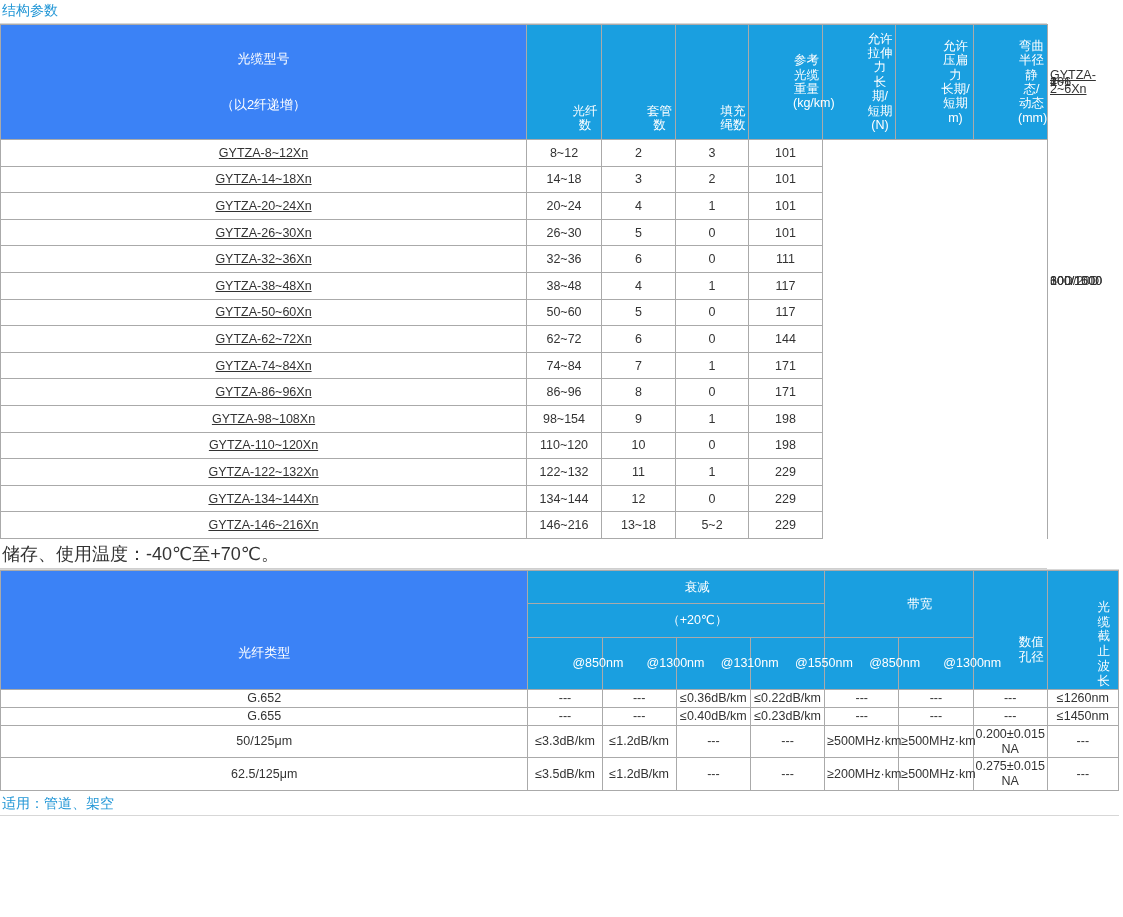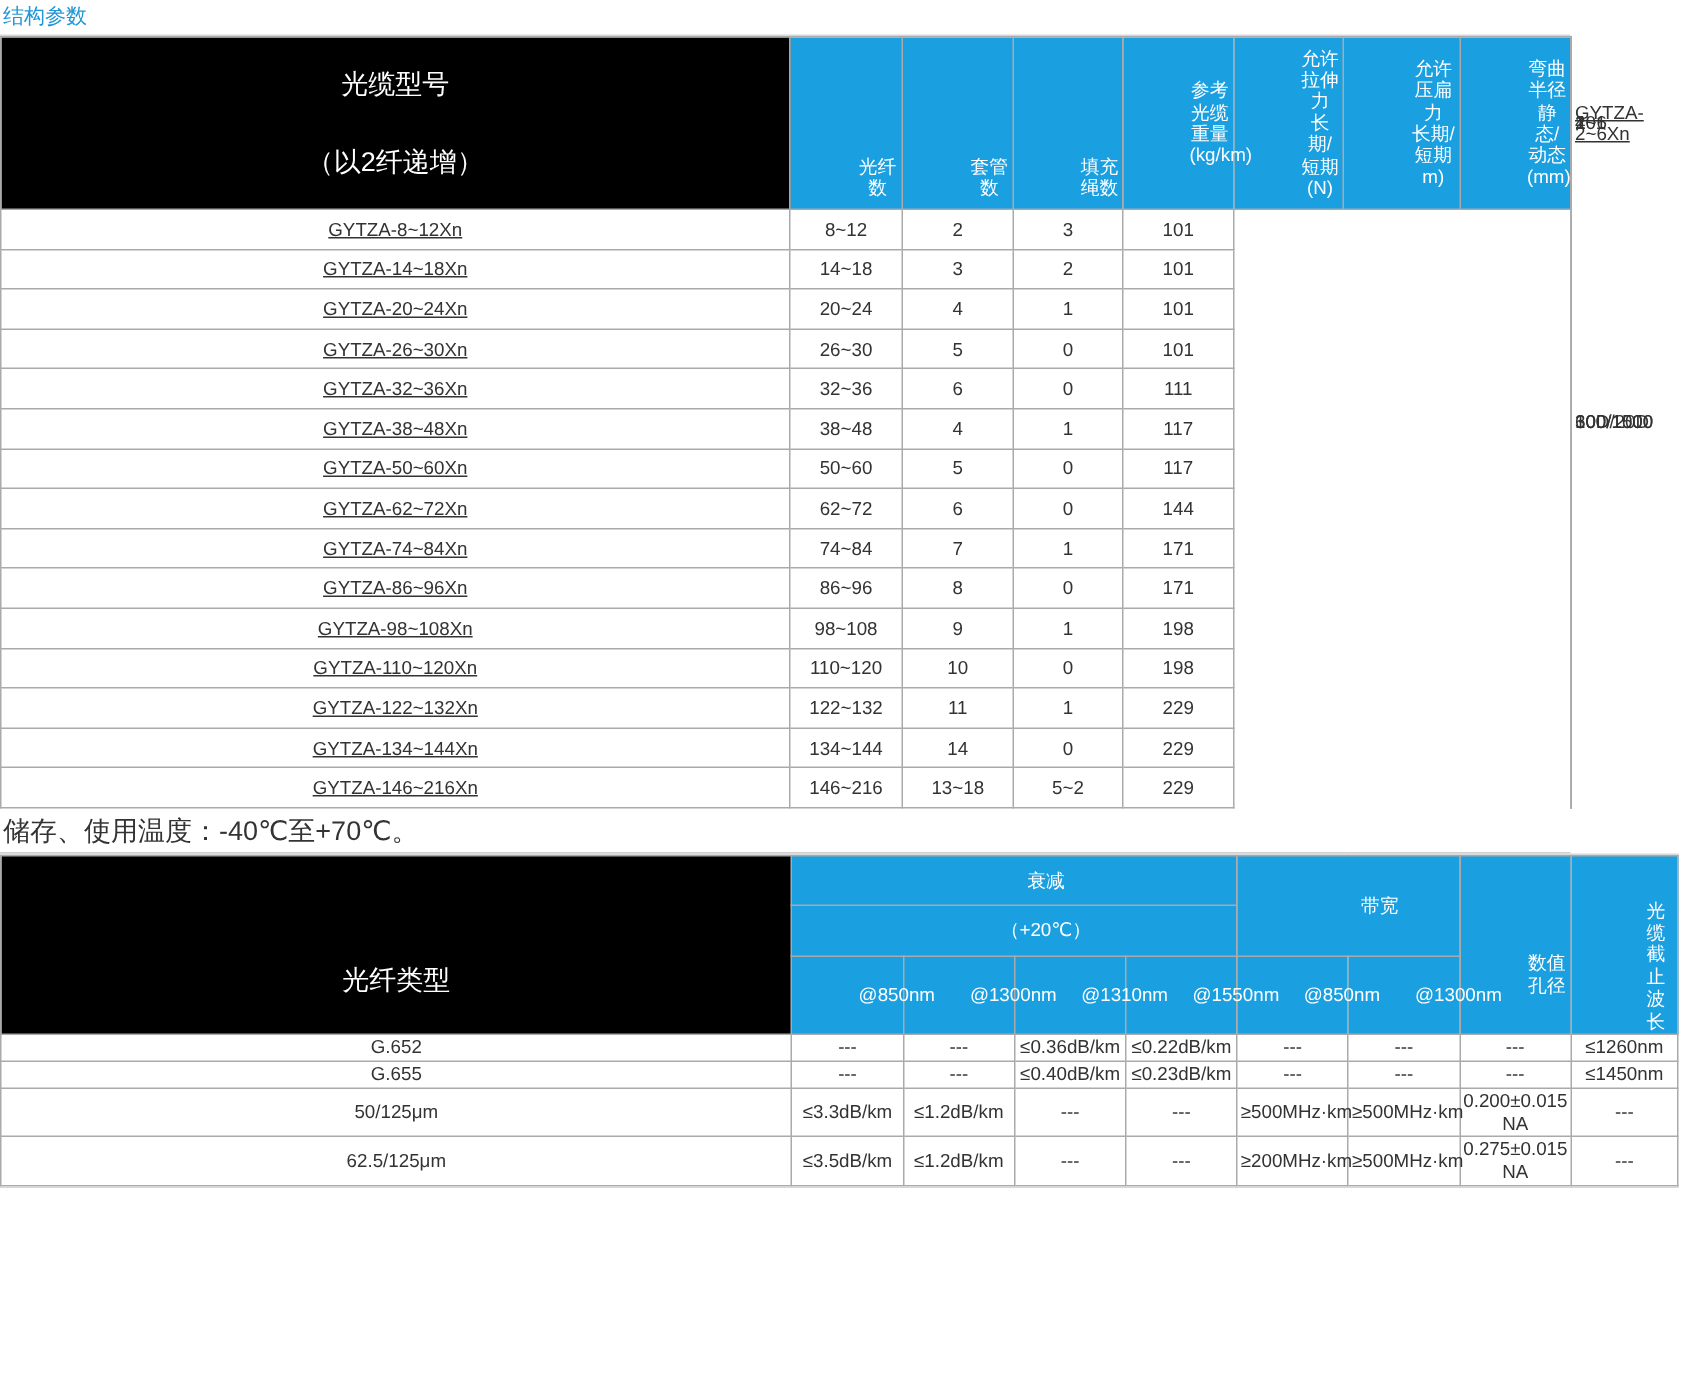--- a/index.html
+++ b/index.html
@@ -4,21 +4,21 @@
 <style>
   html,body{margin:0;padding:0;background:#ffffff;}
   body{font-family:"Liberation Sans","DejaVu Sans",sans-serif;font-size:13px;color:#333;}
   .page{width:1028px;min-height:917px;position:relative;background:#fff;}
 
   .section-title{color:#2196d6;font-size:14px;padding:2px 2px 3px 2px;}
 
   table{border-collapse:collapse;table-layout:fixed;}
   td,th{border:1px solid #aaaaaa;padding:1px 2px;text-align:center;vertical-align:middle;font-weight:normal;font-size:12.5px;color:#333;}
 
-  .hdr{background:#000000;color:#ffffff;font-size:18px;}
+  .hdr{background:#3b82f6;color:#ffffff;font-size:13px;}
   .hdr-sm{background:#1a9fe0;color:#ffffff;font-size:12.5px;line-height:1.15;padding-left:44px;}
 
   
   #struct-table{width:1047px;margin-left:0;}
   #struct-table td.model{font-size:12.5px;height:23.6px;text-decoration:underline;}
   #struct-table td.data{font-size:12.5px;}
 
   .note{font-size:18px;color:#333;padding:3px 2px 2px 2px;border-bottom:1px solid #cfcfcf;width:1047px;box-sizing:border-box;}
 
   
@@ -165,21 +165,21 @@
     </tr>
     <tr>
       <td class="model">GYTZA-86~96Xn</td>
       <td class="data">86~96</td>
       <td class="data">8</td>
       <td class="data">0</td>
       <td class="data">171</td>
     </tr>
     <tr>
       <td class="model">GYTZA-98~108Xn</td>
-      <td class="data">98~108</td>
+      <td class="data">98~154</td>
       <td class="data">9</td>
       <td class="data">1</td>
       <td class="data">198</td>
     </tr>
     <tr>
       <td class="model">GYTZA-110~120Xn</td>
       <td class="data">110~120</td>
       <td class="data">10</td>
       <td class="data">0</td>
       <td class="data">198</td>
@@ -187,21 +187,21 @@
     <tr>
       <td class="model">GYTZA-122~132Xn</td>
       <td class="data">122~132</td>
       <td class="data">11</td>
       <td class="data">1</td>
       <td class="data">229</td>
     </tr>
     <tr>
       <td class="model">GYTZA-134~144Xn</td>
       <td class="data">134~144</td>
-      <td class="data">14</td>
+      <td class="data">12</td>
       <td class="data">0</td>
       <td class="data">229</td>
     </tr>
     <tr>
       <td class="model">GYTZA-146~216Xn</td>
       <td class="data">146~216</td>
       <td class="data">13~18</td>
       <td class="data">5~2</td>
       <td class="data">229</td>
     </tr>
@@ -300,15 +300,16 @@
       <td>---</td>
       <td>---</td>
       <td>≥200MHz·km</td>
       <td>≥500MHz·km</td>
       <td>0.275±0.015 NA</td>
       <td>---</td>
     </tr>
   </tbody>
     </table>
 
+  <div class="bottomnote">适用：管道、架空</div>
   <div class="rule-wide"></div>
 
 </div>
 
 </body></html>

